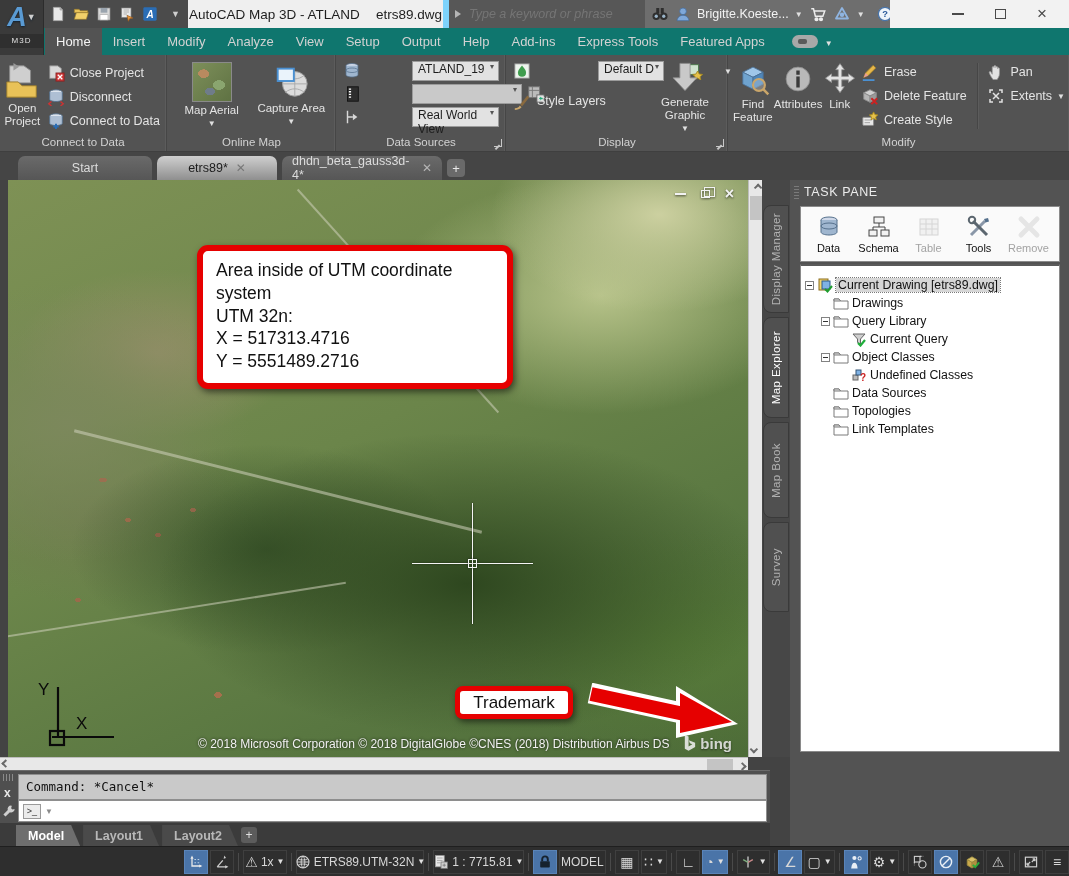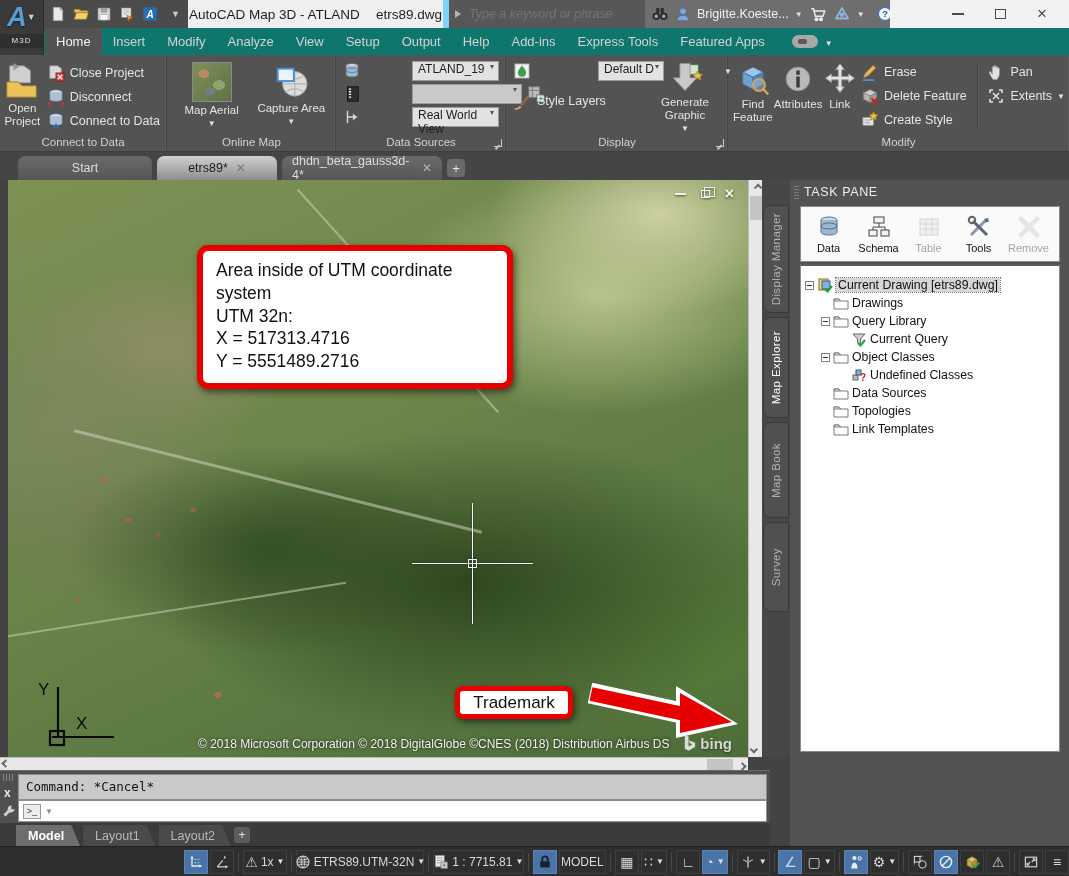--- a/index.html
+++ b/index.html
@@ -155,21 +155,21 @@
   .cmd-x { position:absolute; left:4px; top:15px; color:#e8e8e8; font-size:12px; font-weight:bold; }
   .cmd-wr { position:absolute; left:2px; top:33px; }
   .chist { position:absolute; left:18px; top:3px; right:3px; height:26px; background:#c9c9c9; border:1px solid #8e8e8e; color:#111; font-family:"DejaVu Sans Mono",monospace; font-size:12.5px; padding:4px 7px; }
   .cin { position:absolute; left:18px; top:29px; right:3px; height:22px; background:#fff; border:1px solid #8e8e8e; display:flex; align-items:center; gap:4px; padding:0 4px; }
   .prompt { width:18px; height:15px; background:#ececec; border:1px solid #9a9a9a; font-size:9px; color:#333; display:flex; align-items:center; justify-content:center; }
   .prompt::before { content:">_"; }
   .cin .caret { color:#8a8a8a; }
 
   
   .ltabs { position:absolute; left:0; top:643px; width:770px; height:23px; background:#3b3b3b; display:flex; align-items:flex-end; padding-left:16px; gap:3px; }
-  .ltab { height:21px; padding:0 16px 0 12px; display:flex; align-items:center; font-size:12.5px; clip-path:polygon(0 0, calc(100% - 9px) 0, 100% 100%, 0 100%); }
+  .ltab { height:21px; padding:0 16px 0 12px; display:flex; align-items:center; font-size:12.5px; clip-path:polygon(0 0, calc(100% - 9px) 0, 100% 100%, 0 100%);font-weight:bold; }
   .ltab.active { background:#6e6e6e; color:#fff; font-weight:bold; }
   .ltab.inact { background:#4a4a4a; color:#b8b8b8; }
   .lplus { width:16px; height:16px; margin-bottom:3px; border-radius:3px; background:#5c5c5c; color:#e0e0e0; display:flex; align-items:center; justify-content:center; font-size:12px; }
 
   
   .sbar { left:0; top:846px; width:1069px; height:30px; background:#2e2e2e; border-top:1px solid #1f1f1f; display:flex; align-items:center; padding-left:184px; gap:2px; }
   .sb { display:flex; align-items:center; justify-content:center; gap:3px; padding:0 3px; height:24px; min-width:24px; border:1px solid #3f3f3f; background:#2e2e2e; color:#d8d8d8; font-size:12px; white-space:nowrap; }
   .sb.blue { background:#4a74a8; border-color:#5a84b8; }
   .ssep { width:1px; height:18px; background:#4a4a4a; margin:0 2px; }
   .g { font-size:14px; line-height:14px; }

